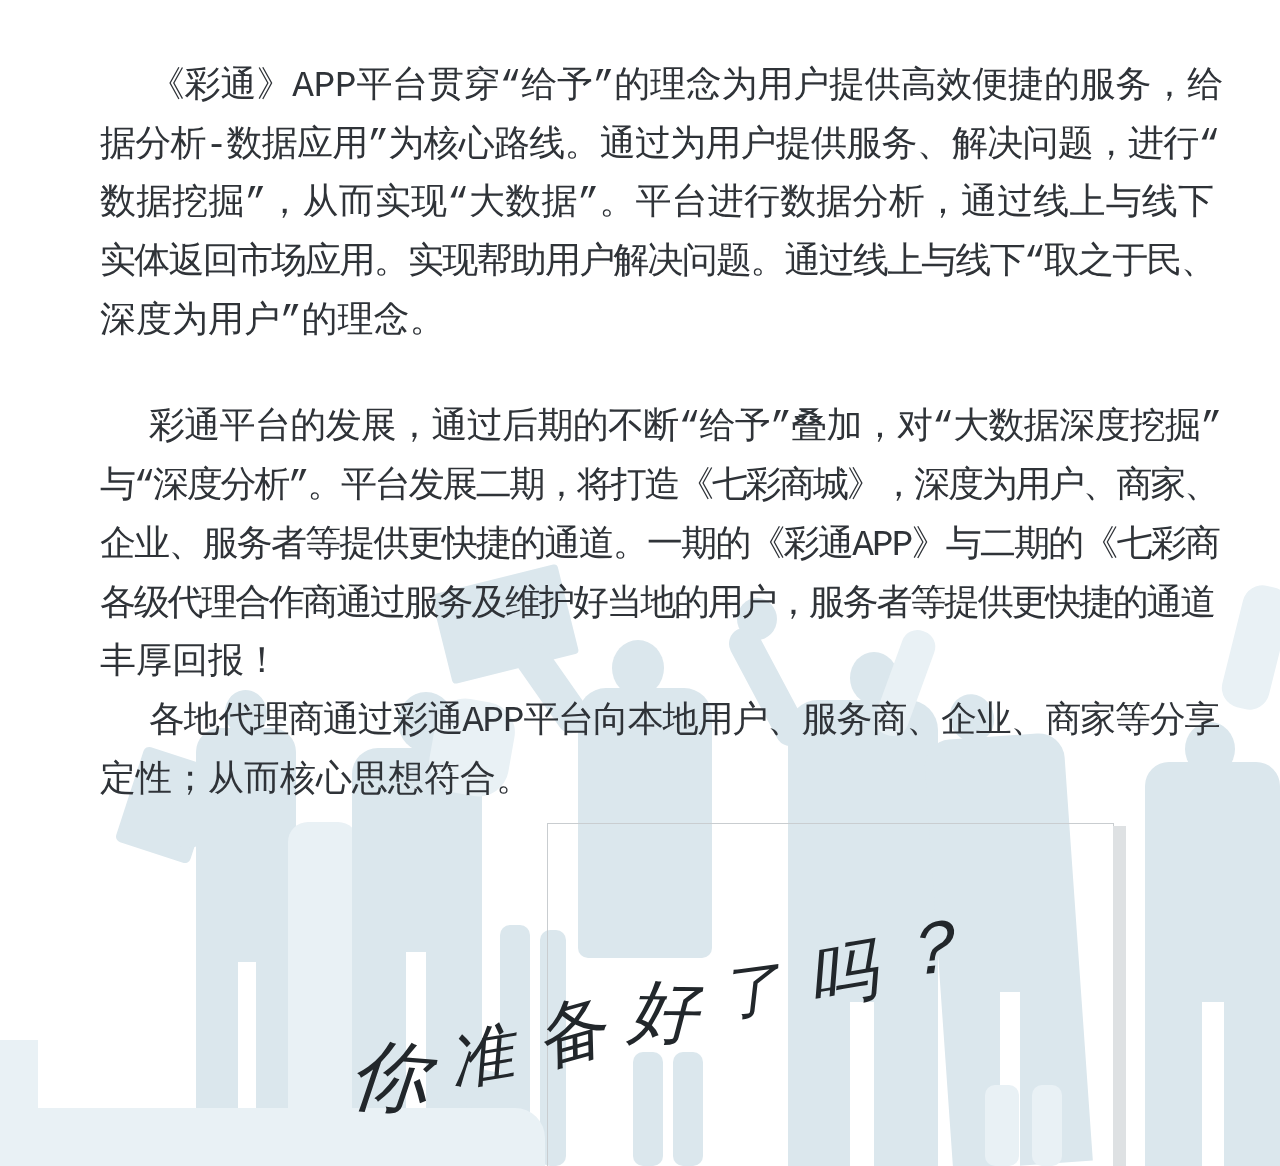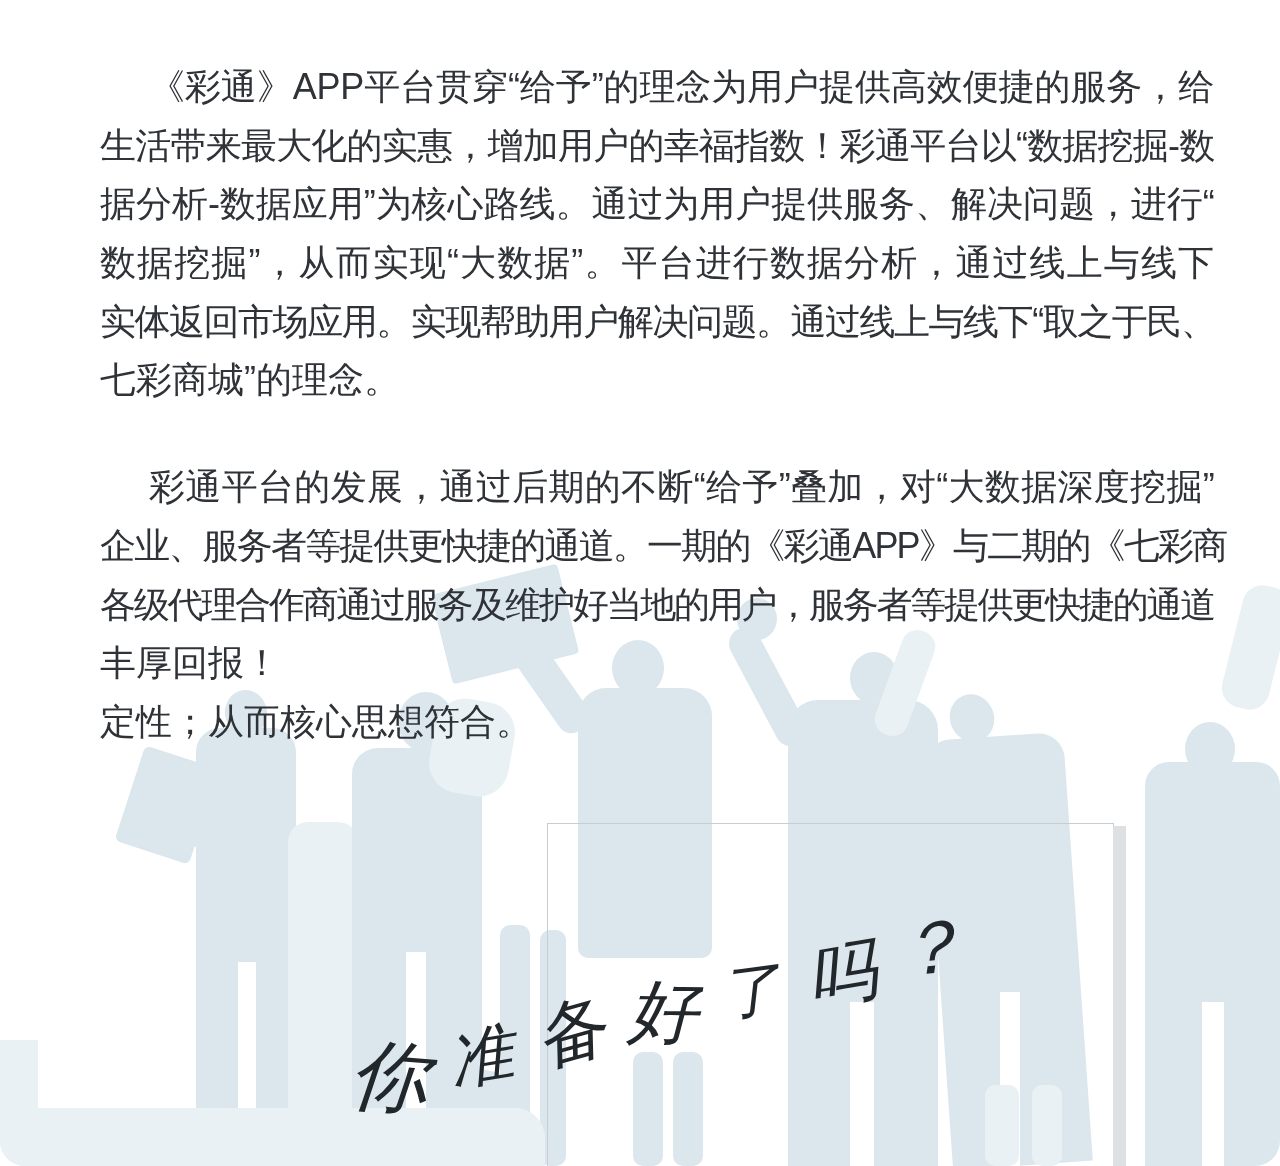--- a/index.html
+++ b/index.html
@@ -1,22 +1,21 @@
 <!DOCTYPE html>
 <html><head>
 <meta charset="utf-8">
 <style>
   html,body{margin:0;padding:0;background:#ffffff;}
   .page{
     position:relative;
     width:1280px;height:1166px;
     background:#ffffff;
     overflow:hidden;
-    font-family:Liberation Sans, sans-serif;
-    border-radius:25px;
+    font-family:Liberation Mono, monospace;
   }
   
   .crowd{position:absolute;inset:0;z-index:0;}
   .crowd div{position:absolute;}
   .s{background:#dbe7ed;}
   .sl{background:#e9f1f5;}
   .gap{background:#ffffff;}
   
   .frame-box{
     position:absolute;left:547px;top:823px;width:565px;height:343px;
@@ -110,27 +109,28 @@
     <div class="sl" style="left:0;top:1040px;width:38px;height:126px;"></div>
     <div class="sl" style="left:985px;top:1085px;width:34px;height:81px;border-radius:10px;"></div>
     <div class="sl" style="left:1032px;top:1085px;width:30px;height:81px;border-radius:10px;"></div>
   </div>
 
   <div class="frame-box"></div>
   <div class="frame-shadow"></div>
 
   <div class="article">
       <div class="text-line first" style="letter-spacing: -0.19px;">《彩通》APP平台贯穿“给予”的理念为用户提供高效便捷的服务，给</div>
-      <div class="text-line" style="letter-spacing: -1.26px;">生活带来最大化的实惠，增加用户的幸福指数！彩通平台以“数据挖掘-数</div>
       <div class="text-line" style="letter-spacing: -0.77px;">据分析-数据应用”为核心路线。通过为用户提供服务、解决问题，进行“</div>
       <div class="text-line">数据挖掘”，从而实现“大数据”。平台进行数据分析，通过线上与线下</div>
       <div class="text-line" style="letter-spacing: -2.76px;">实体返回市场应用。实现帮助用户解决问题。通过线上与线下“取之于民、</div>
-      <div class="text-line last">七彩商城”的理念。</div>
+      <div class="text-line last">深度为用户”的理念。</div>
       <div class="text-line first" style="letter-spacing: -0.69px; margin-top: 48px;">彩通平台的发展，通过后期的不断“给予”叠加，对“大数据深度挖掘”</div>
+      <div class="text-line" style="letter-spacing: -2.28px;">与“深度分析”。平台发展二期，将打造《七彩商城》，深度为用户、商家、</div>
       <div class="text-line" style="letter-spacing: -1.81px;">企业、服务者等提供更快捷的通道。一期的《彩通APP》与二期的《七彩商</div>
       <div class="text-line" style="letter-spacing: -2.24px;">各级代理合作商通过服务及维护好当地的用户，服务者等提供更快捷的通道</div>
       <div class="text-line last">丰厚回报！</div>
+      <div class="text-line first" style="letter-spacing: -1.2px;">各地代理商通过彩通APP平台向本地用户、服务商、企业、商家等分享</div>
       <div class="text-line last">定性；从而核心思想符合。</div>
     </div>
 
   <div class="handwriting"><span class="hw-ch hw-0">你</span><span class="hw-ch hw-1">准</span><span class="hw-ch hw-2">备</span><span class="hw-ch hw-3">好</span><span class="hw-ch hw-4">了</span><span class="hw-ch hw-5">吗</span><span class="hw-ch hw-6">？</span></div>
 
 </div>
 
 </body></html>

